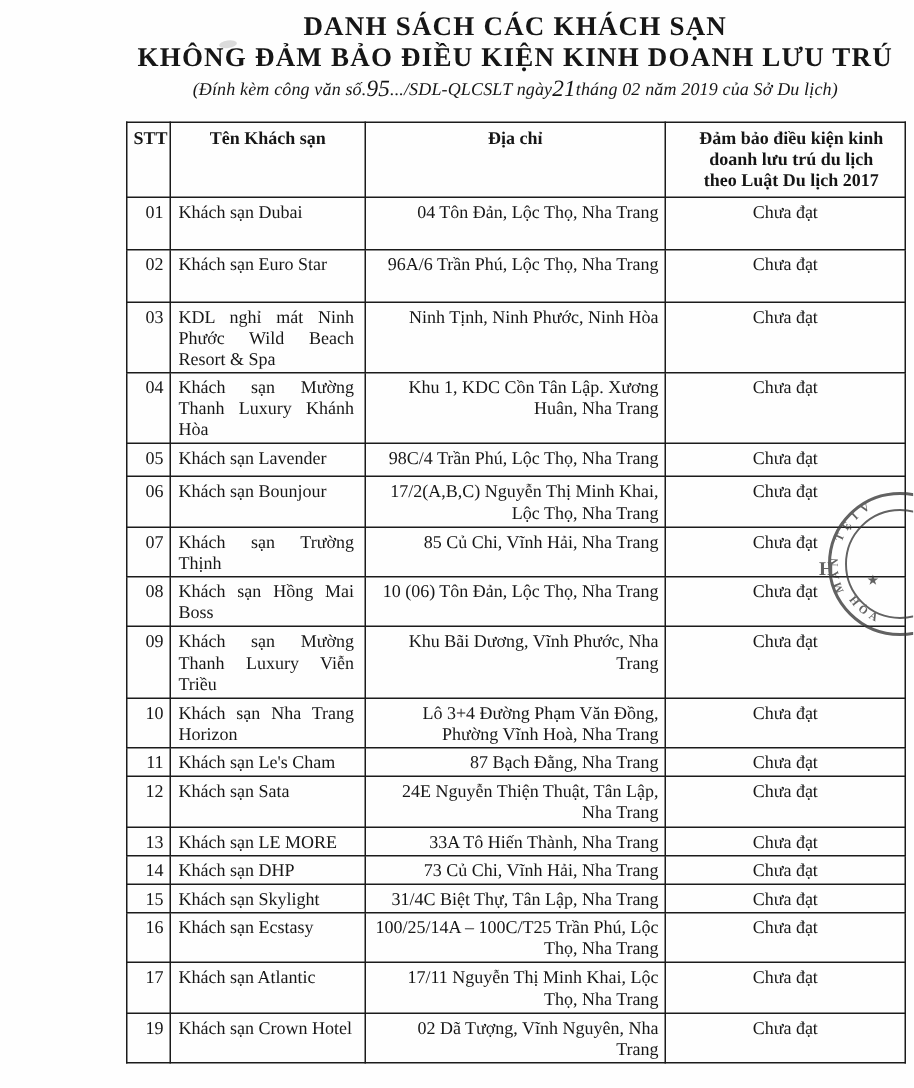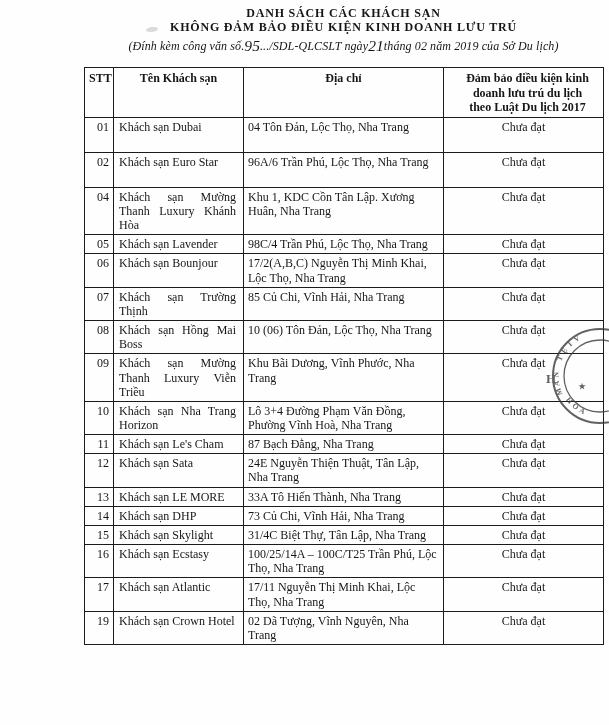--- a/index.html
+++ b/index.html
@@ -13,21 +13,21 @@
     position:relative;
     width:609px; height:725px;
     overflow:hidden;
     background:#fefefe;
   }
   .content { margin-left:84px; width:519px; padding-top:7px; }
 
   .doc-header { text-align:center; }
   .title-line {
     font-weight:bold;
-    font-size:12px;
+    font-size:18px;
     line-height:1.14;
     letter-spacing:0.8px;
   }
   .subtitle {
     font-style:italic;
     font-size:12px;
     margin-top:2px;
     letter-spacing:0.1px;
     white-space:nowrap;
   }
@@ -52,21 +52,21 @@
   }
   .hotels th {
     font-weight:bold;
     text-align:center;
     padding-top:3px;
     padding-bottom:3px;
   }
   .hotels th.condition { padding-left:20px; padding-right:12px; }
   td.stt    { text-align:right; }
   td.name   { text-align:justify; padding-left:5px; padding-right:7px; }
-  td.address{ text-align:left; }
+  td.address{ text-align:right; }
   td.status { text-align:center; }
   tbody tr:nth-child(1) td, tbody tr:nth-child(2) td { height:30px; }
   tbody tr:nth-child(5) td { height:17px; }
 
   .stamp {
     position:absolute;
     top:326px; left:543px;
     opacity:0.8;
   }
   .stamp circle { fill:none; stroke:#3b3b3b; }
@@ -120,20 +120,26 @@
           <tr>
             <td class="stt">01</td>
             <td class="name">Khách sạn Dubai</td>
             <td class="address">04 Tôn Đản, Lộc Thọ, Nha Trang</td>
             <td class="status">Chưa đạt</td>
           </tr>
           <tr>
             <td class="stt">02</td>
             <td class="name">Khách sạn Euro Star</td>
             <td class="address">96A/6 Trần Phú, Lộc Thọ, Nha Trang</td>
+            <td class="status">Chưa đạt</td>
+          </tr>
+          <tr>
+            <td class="stt">03</td>
+            <td class="name">KDL nghỉ mát Ninh Phước Wild Beach Resort &amp; Spa</td>
+            <td class="address">Ninh Tịnh, Ninh Phước, Ninh Hòa</td>
             <td class="status">Chưa đạt</td>
           </tr>
           <tr>
             <td class="stt">04</td>
             <td class="name">Khách sạn Mường Thanh Luxury Khánh Hòa</td>
             <td class="address">Khu 1, KDC Cồn Tân Lập. Xương Huân, Nha Trang</td>
             <td class="status">Chưa đạt</td>
           </tr>
           <tr>
             <td class="stt">05</td>

